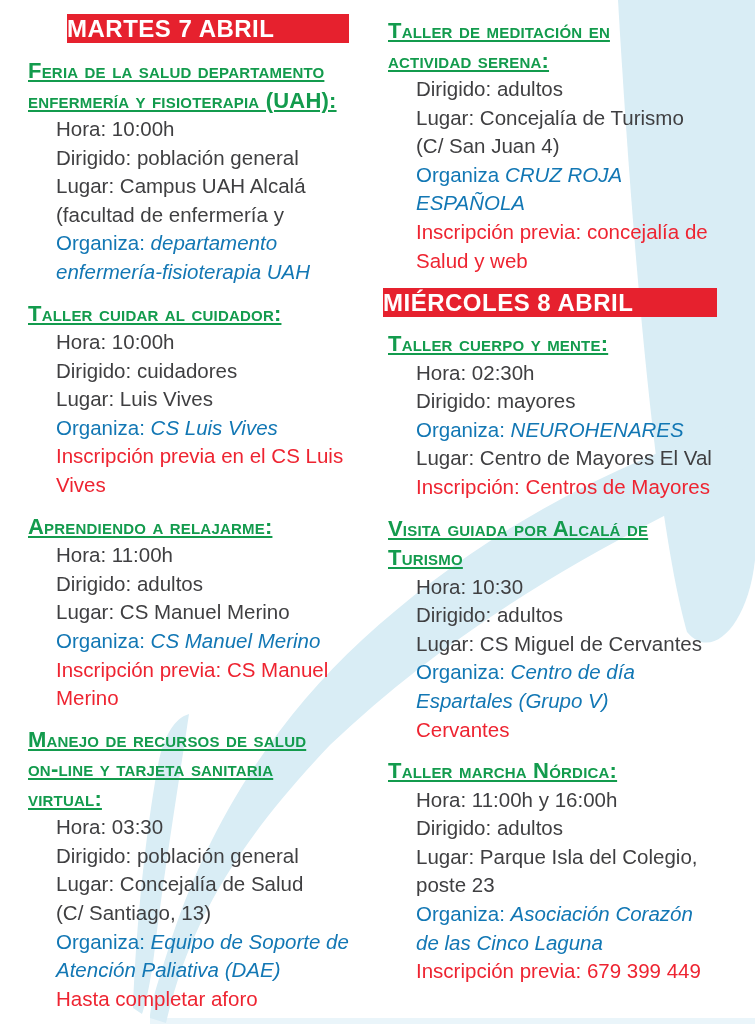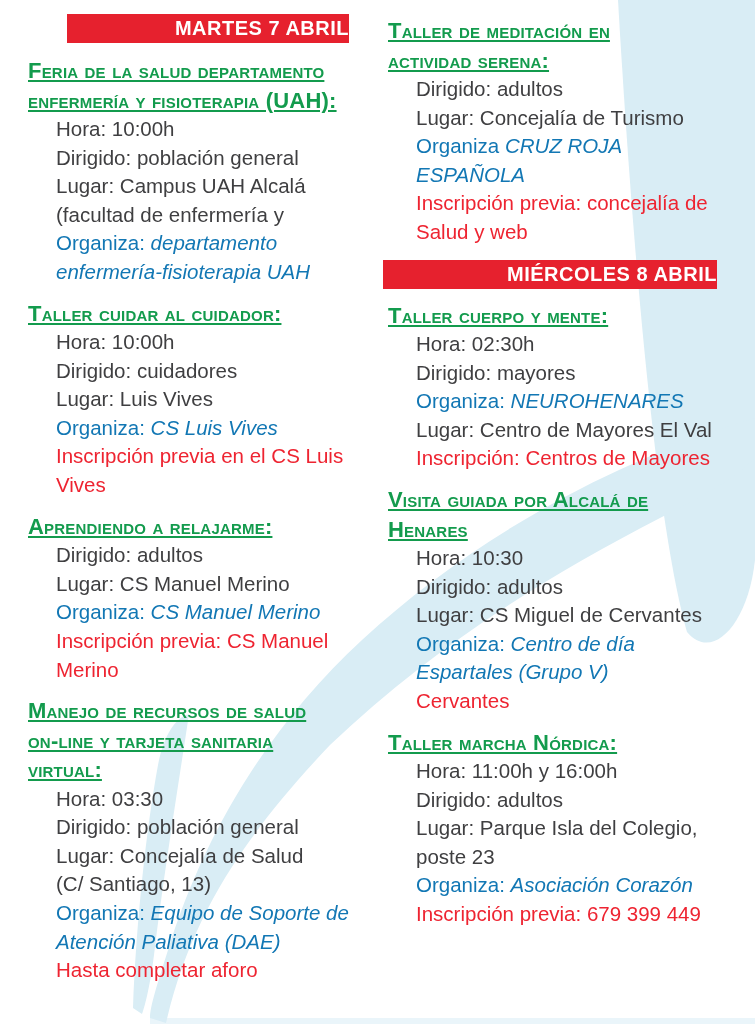--- a/index.html
+++ b/index.html
@@ -12,23 +12,23 @@
   }
   .bg{position:absolute;left:0;top:0;z-index:0;}
   .bg path,.bg rect{fill:#d9edf5;}
   .col{position:absolute;z-index:1;}
   .col0{left:28px;top:14px;width:328px;}
   .col1{left:388px;top:16px;width:342px;}
   .banner{
     background:#e6212e;
     color:#ffffff;
     font-weight:bold;
-    font-size:20px;
+    font-size:24px;
     height:29px;line-height:29px;
-    text-align:right;
+    text-align:left;
     letter-spacing:.5px;
   }
   .col0 .banner{margin-left:39px;width:282px;margin-bottom:13px;}
   .col1 .banner{margin-left:-5px;width:334px;margin-top:13px;margin-bottom:9px;}
   .event{margin-top:12px;}
   .col1 .event:first-child{margin-top:0;}
   .title-line{
     color:#139b4d;
     font-weight:bold;
     font-variant:small-caps;
@@ -75,20 +75,21 @@
           <div class="title-line">Taller cuidar al cuidador:</div>
           <div class="line plain">Hora: 10:00h</div>
           <div class="line plain">Dirigido: cuidadores</div>
           <div class="line plain">Lugar: Luis Vives</div>
           <div class="line organiza"><span class="org-prefix">Organiza: </span><span class="org-value">CS Luis Vives</span></div>
           <div class="line inscripcion">Inscripción previa en el CS Luis</div>
           <div class="line inscripcion">Vives</div>
         </div>
         <div class="event">
           <div class="title-line">Aprendiendo a relajarme:</div>
+          <div class="line plain">Hora: 11:00h</div>
           <div class="line plain">Dirigido: adultos</div>
           <div class="line plain">Lugar: CS Manuel Merino</div>
           <div class="line organiza"><span class="org-prefix">Organiza: </span><span class="org-value">CS Manuel Merino</span></div>
           <div class="line inscripcion">Inscripción previa: CS Manuel</div>
           <div class="line inscripcion">Merino</div>
         </div>
         <div class="event">
           <div class="title-line">Manejo de recursos de salud</div>
           <div class="title-line">on-line y tarjeta sanitaria</div>
           <div class="title-line">virtual:</div>
@@ -100,47 +101,49 @@
           <div class="line organiza"><span class="org-value">Atención Paliativa (DAE)</span></div>
           <div class="line inscripcion">Hasta completar aforo</div>
         </div>
       </div>
       <div class="col col1">
         <div class="event">
           <div class="title-line">Taller de meditación en</div>
           <div class="title-line">actividad serena:</div>
           <div class="line plain">Dirigido: adultos</div>
           <div class="line plain">Lugar: Concejalía de Turismo</div>
+          <div class="line plain">(C/ San Juan 4)</div>
           <div class="line organiza"><span class="org-prefix">Organiza </span><span class="org-value">CRUZ ROJA ESPAÑOLA</span></div>
           <div class="line inscripcion">Inscripción previa: concejalía de</div>
           <div class="line inscripcion">Salud y web</div>
         </div>
         <div class="banner">MIÉRCOLES 8 ABRIL</div>
         <div class="event">
           <div class="title-line">Taller cuerpo y mente:</div>
           <div class="line plain">Hora: 02:30h</div>
           <div class="line plain">Dirigido: mayores</div>
           <div class="line organiza"><span class="org-prefix">Organiza: </span><span class="org-value">NEUROHENARES</span></div>
           <div class="line plain">Lugar: Centro de Mayores El Val</div>
           <div class="line inscripcion">Inscripción: Centros de Mayores</div>
         </div>
         <div class="event">
           <div class="title-line">Visita guiada por Alcalá de</div>
-          <div class="title-line">Henares</div>
+          <div class="title-line">Turismo</div>
           <div class="line plain">Hora: 10:30</div>
           <div class="line plain">Dirigido: adultos</div>
           <div class="line plain">Lugar: CS Miguel de Cervantes</div>
           <div class="line organiza"><span class="org-prefix">Organiza: </span><span class="org-value">Centro de día</span></div>
           <div class="line organiza"><span class="org-value">Espartales (Grupo V)</span></div>
           <div class="line inscripcion">Cervantes</div>
         </div>
         <div class="event">
           <div class="title-line">Taller marcha Nórdica:</div>
           <div class="line plain">Hora: 11:00h y 16:00h</div>
           <div class="line plain">Dirigido: adultos</div>
           <div class="line plain">Lugar: Parque Isla del Colegio,</div>
           <div class="line plain">poste 23</div>
           <div class="line organiza"><span class="org-prefix">Organiza: </span><span class="org-value">Asociación Corazón</span></div>
+          <div class="line organiza"><span class="org-value">de las Cinco Laguna</span></div>
           <div class="line inscripcion">Inscripción previa: 679 399 449</div>
         </div>
       </div>
     </div>
 </div>
 
 </body></html>

